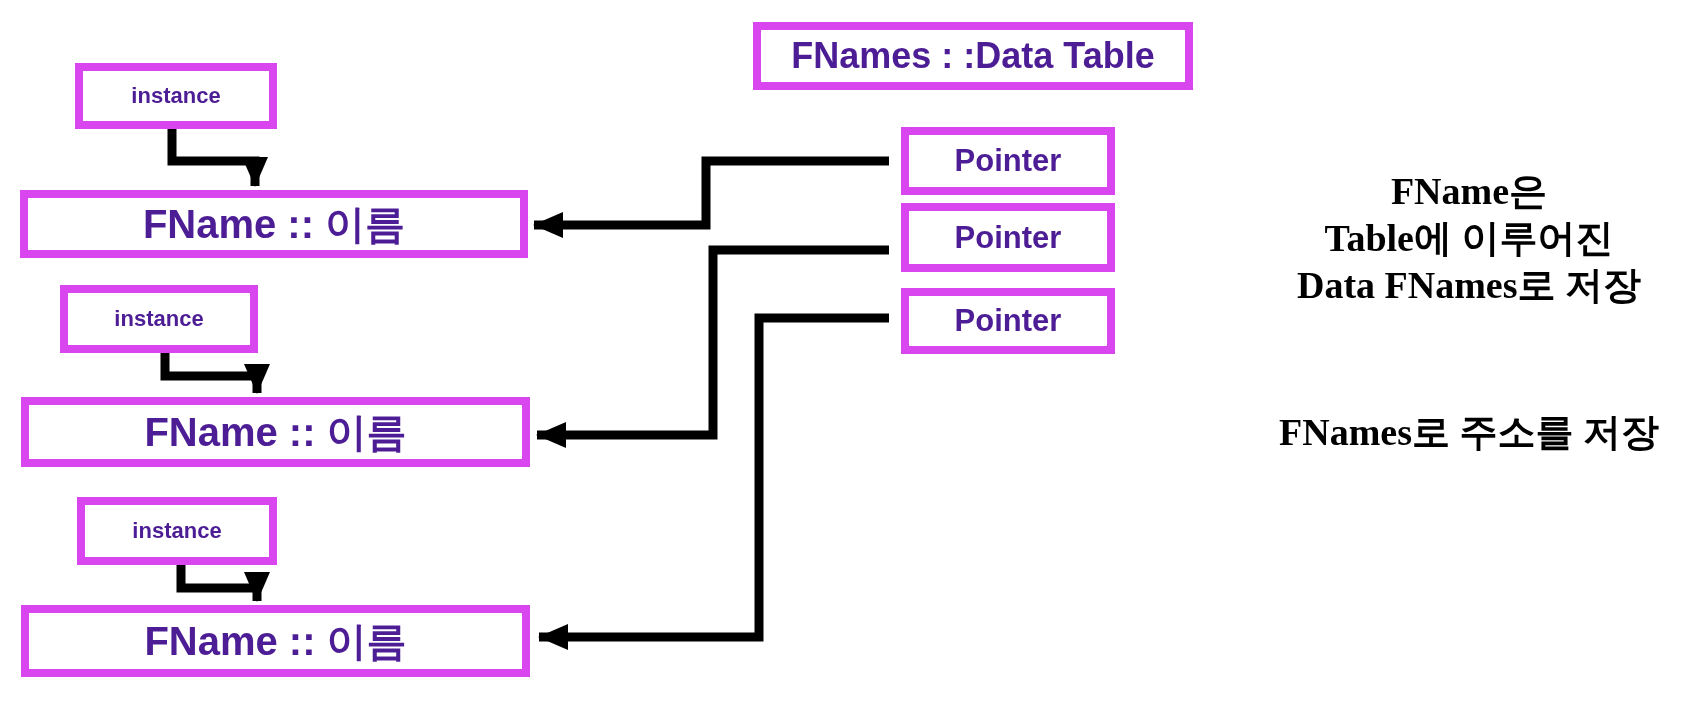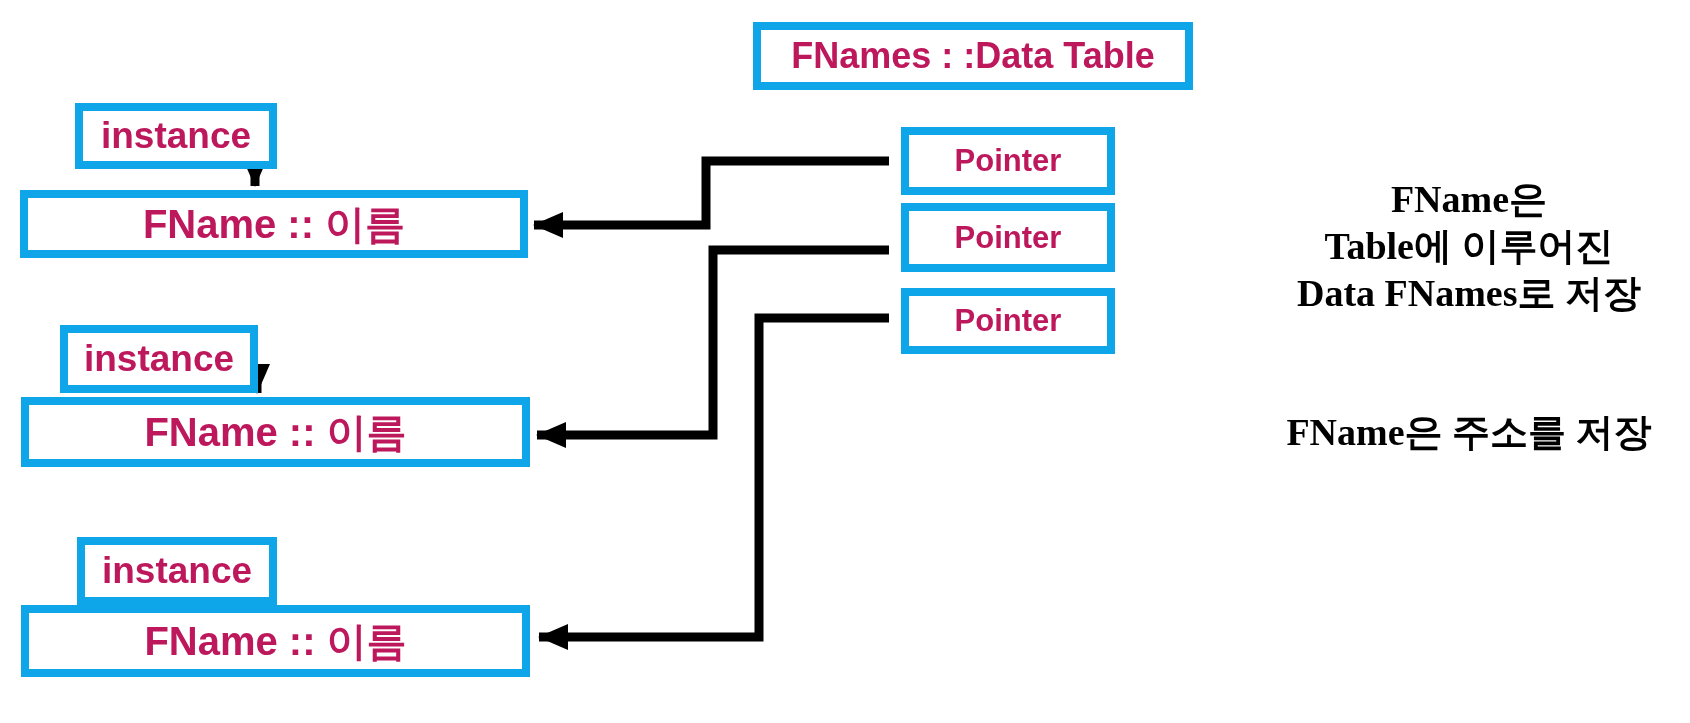--- a/index.html
+++ b/index.html
@@ -20,36 +20,35 @@
     position: absolute;
     left: 0;
     top: 0;
     width: 1690px;
     height: 723px;
   }
   .box {
     position: absolute;
     box-sizing: border-box;
     background: #ffffff;
-    border: 8px solid #0ea5e9;
+    border: 8px solid #d946ef;
     display: flex;
     align-items: center;
     justify-content: center;
     font-weight: 700;
-    color: #be185d;
+    color: #4c1d95;
     white-space: nowrap;
   }
   .title-box {
     left: 753px; top: 22px;
     width: 440px; height: 68px;
     font-size: 36px;
   }
   .instance-box {
-    font-size: 37px;
-    margin-top: 40px;
+    font-size: 22px;
   }
   .inst-1 { left: 75px;  top: 63px;  width: 202px; height: 66px; }
   .inst-2 { left: 60px;  top: 285px; width: 198px; height: 68px; }
   .inst-3 { left: 77px;  top: 497px; width: 200px; height: 68px; }
   .fname-box {
     font-size: 40px;
   }
   .fname-1 { left: 20px; top: 190px; width: 508px; height: 68px; }
   .fname-2 { left: 21px; top: 397px; width: 509px; height: 70px; }
   .fname-3 { left: 21px; top: 605px; width: 509px; height: 72px; }
@@ -65,21 +64,21 @@
     position: absolute;
     left: 1248px;
     width: 442px;
     text-align: center;
     font-family: "Liberation Serif", "DejaVu Serif", serif;
     font-weight: 700;
     font-size: 38px;
     line-height: 47px;
     color: #000000;
   }
-  .ann-1 { top: 176px; }
+  .ann-1 { top: 168px; }
   .ann-2 { top: 362px; }
 </style>
 </head>
 <body>
 
 <div class="canvas">
 
   <svg class="connectors" viewBox="0 0 1690 723" xmlns="http://www.w3.org/2000/svg">
     <defs>
       <marker id="arrow" markerUnits="userSpaceOnUse" markerWidth="30" markerHeight="26" refX="29" refY="13" orient="auto">
@@ -130,16 +129,16 @@
   </div>
 
   <div class="annotation ann-1">
     <span>FName은</span><br>
     <span>Table에 이루어진</span><br>
     <span>Data FNames로 저장</span>
   </div>
 
   <div class="annotation ann-2">
     <br>
-    <span>FName은 주소를 저장</span>
+    <span>FNames로 주소를 저장</span>
   </div>
 
 </div>
 
 </body></html>

